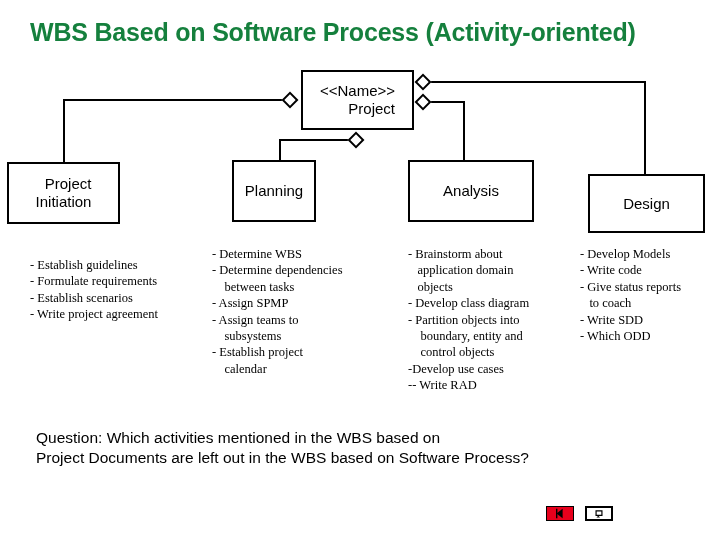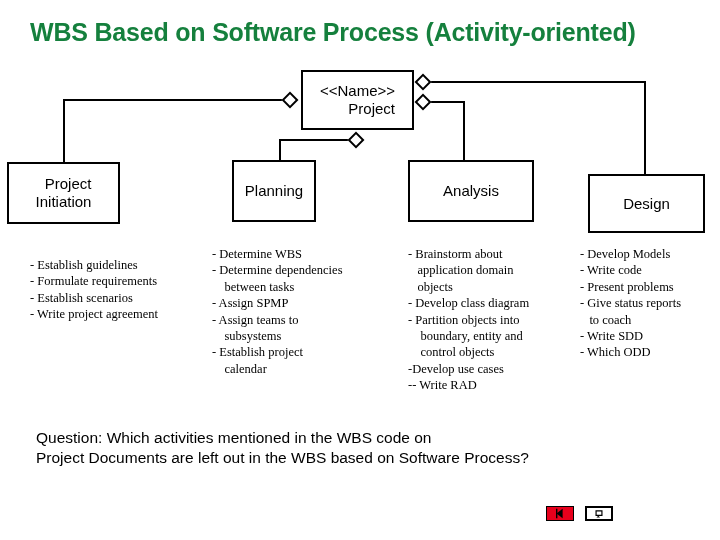--- a/index.html
+++ b/index.html
@@ -185,24 +185,24 @@
     <span>Analysis</span>
   </div>
 
   <div class="node" id="node-design">
     <span>Design</span>
   </div>
 
   <div class="col" id="col-1"><span class="row">- Establish guidelines</span><span class="row">- Formulate requirements</span><span class="row">- Establish scenarios</span><span class="row">- Write project agreement</span></div>
   <div class="col" id="col-2"><span class="row">- Determine WBS</span><span class="row">- Determine dependencies</span><span class="row">    between tasks</span><span class="row">- Assign SPMP</span><span class="row">- Assign teams to</span><span class="row">    subsystems</span><span class="row">- Establish project</span><span class="row">    calendar</span></div>
   <div class="col" id="col-3"><span class="row">- Brainstorm about</span><span class="row">   application domain</span><span class="row">   objects</span><span class="row">- Develop class diagram</span><span class="row">- Partition objects into</span><span class="row">    boundary, entity and</span><span class="row">    control objects</span><span class="row">-Develop use cases</span><span class="row">-- Write RAD</span></div>
-  <div class="col" id="col-4"><span class="row">- Develop Models</span><span class="row">- Write code</span><span class="row">- Present problems</span><span class="row">- Give status reports</span><span class="row">   to coach</span><span class="row">- Write SDD</span><span class="row">- Which ODD</span></div>
+  <div class="col" id="col-4"><span class="row">- Develop Models</span><span class="row">- Write code</span><span class="row">- Give status reports</span><span class="row">   to coach</span><span class="row">- Write SDD</span><span class="row">- Which ODD</span></div>
 
   <div class="question">
-    <span class="qline">Question: Which activities mentioned in the WBS code on</span>
+    <span class="qline">Question: Which activities mentioned in the WBS based on</span>
     <span class="qline">Project Documents are left out in the WBS based on Software Process?</span>
   </div>
 
   <div class="action-buttons">
     <div class="act-btn red">
       <svg class="act-glyph" viewBox="0 0 28 15">
         <path d="M17 2 L10 7.5 L17 13 Z" fill="#000000"></path>
         <rect x="9.4" y="2" width="1.6" height="11" fill="#000000"></rect>
       </svg>
     </div>

